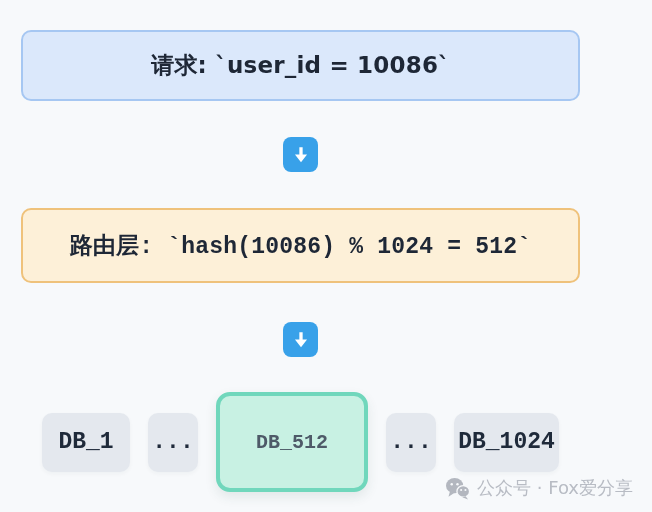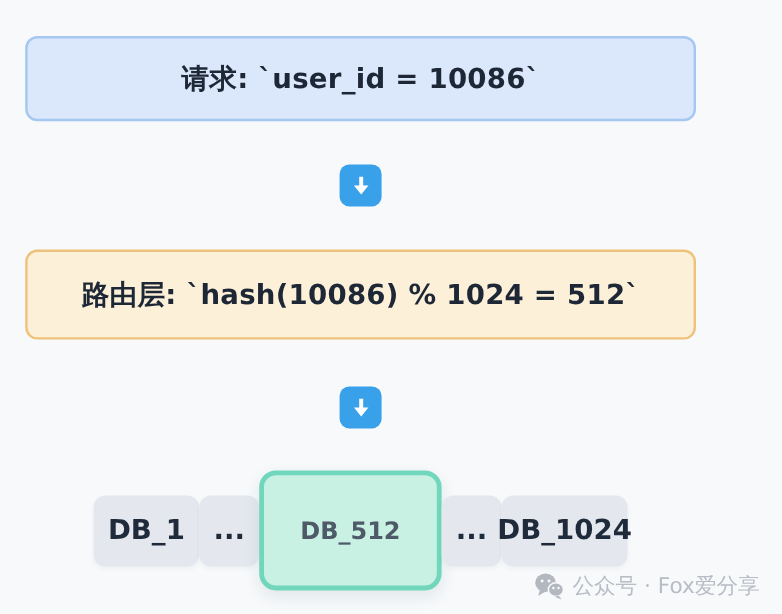--- a/index.html
+++ b/index.html
@@ -33,38 +33,41 @@
   .node.request {
     height: 71px;
     background: #dbe8fb;
     border: 2px solid #a6c7f2;
   }
   .node.routing {
     height: 75px;
     margin-top: 36px;
     background: #fdf0d8;
     border: 2px solid #efc27b;
+    font-family: Liberation Mono, monospace;
   }
   .arrow {
     width: 35px; height: 35px;
     margin-top: 36px;
     background: #38a1e9;
     border-radius: 8px;
     display: flex;
     align-items: center;
     justify-content: center;
   }
   .arrow.second { margin-top: 39px; }
   .arrow svg { display: block; }
   .db-row {
     margin-top: 35px;
     height: 100px;
     display: flex;
     align-items: center;
     justify-content: center;
+    gap: 18px;
+    font-family: Liberation Mono, monospace;
   }
   .db {
     box-sizing: border-box;
     height: 59px;
     background: #e4e8ee;
     border-radius: 10px;
     display: flex;
     align-items: center;
     justify-content: center;
     font-weight: bold;

